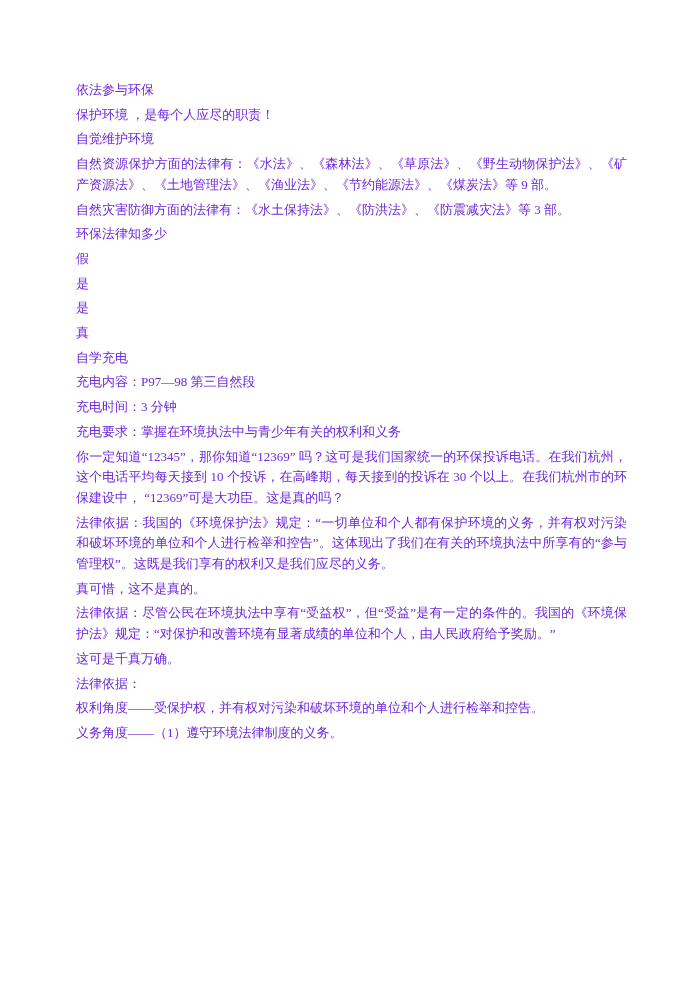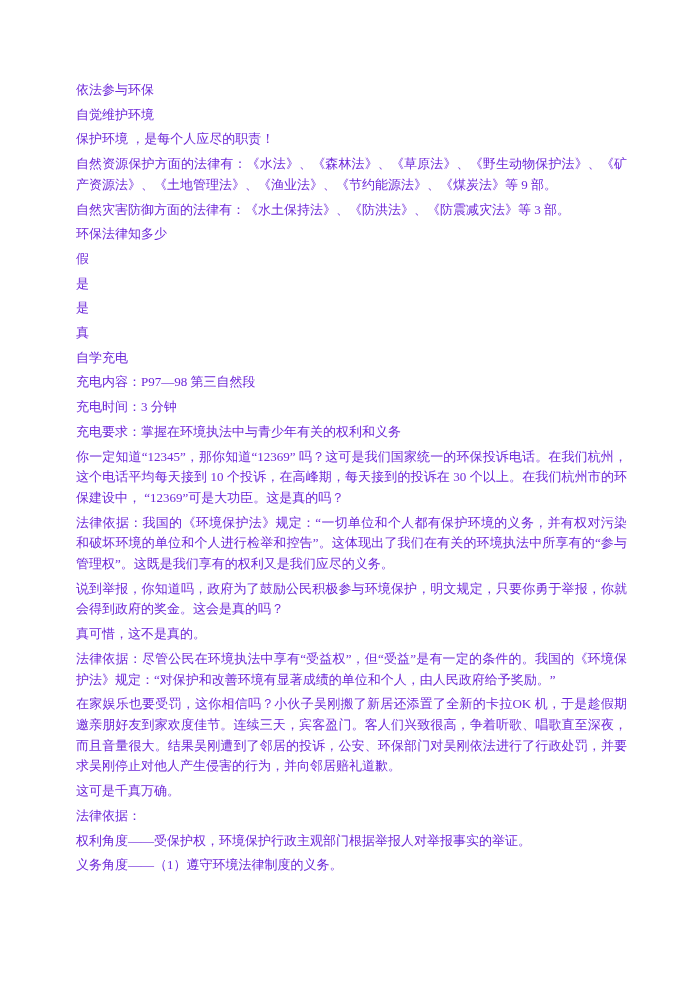--- a/index.html
+++ b/index.html
@@ -28,36 +28,34 @@
     color: #6d28d9;
     text-align: justify;
     word-break: break-all;
   }
 </style>
 </head>
 <body>
 
 <div class="page">
   <p>依法参与环保</p>
+  <p>保护环境 ，是每个人应尽的职责！</p>
   <p>自觉维护环境</p>
-  <p>保护环境 ，是每个人应尽的职责！</p>
   <p>自然资源保护方面的法律有：《水法》、《森林法》、《草原法》、《野生动物保护法》、《矿产资源法》、《土地管理法》、《渔业法》、《节约能源法》、《煤炭法》等 9 部。</p>
   <p>自然灾害防御方面的法律有：《水土保持法》、《防洪法》、《防震减灾法》等 3 部。</p>
   <p>环保法律知多少</p>
   <p>假</p>
   <p>是</p>
   <p>是</p>
   <p>真</p>
   <p>自学充电</p>
   <p>充电内容：P97—98 第三自然段</p>
   <p>充电时间：3 分钟</p>
   <p>充电要求：掌握在环境执法中与青少年有关的权利和义务</p>
   <p>你一定知道“12345”，那你知道“12369” 吗？这可是我们国家统一的环保投诉电话。在我们杭州，这个电话平均每天接到 10 个投诉，在高峰期，每天接到的投诉在 30 个以上。在我们杭州市的环保建设中， “12369”可是大功臣。这是真的吗？</p>
   <p>法律依据：我国的《环境保护法》规定：“一切单位和个人都有保护环境的义务，并有权对污染和破坏环境的单位和个人进行检举和控告”。这体现出了我们在有关的环境执法中所享有的“参与管理权”。这既是我们享有的权利又是我们应尽的义务。</p>
-  <p>说到举报，你知道吗，政府为了鼓励公民积极参与环境保护，明文规定，只要你勇于举报，你就会得到政府的奖金。这会是真的吗？</p>
   <p>真可惜，这不是真的。</p>
   <p>法律依据：尽管公民在环境执法中享有“受益权”，但“受益”是有一定的条件的。我国的《环境保护法》规定：“对保护和改善环境有显著成绩的单位和个人，由人民政府给予奖励。”</p>
-  <p>在家娱乐也要受罚，这你相信吗？小伙子吴刚搬了新居还添置了全新的卡拉OK 机，于是趁假期邀亲朋好友到家欢度佳节。连续三天，宾客盈门。客人们兴致很高，争着听歌、唱歌直至深夜，而且音量很大。结果吴刚遭到了邻居的投诉，公安、环保部门对吴刚依法进行了行政处罚，并要求吴刚停止对他人产生侵害的行为，并向邻居赔礼道歉。</p>
   <p>这可是千真万确。</p>
   <p>法律依据：</p>
-  <p>权利角度——受保护权，环境保护行政主观部门根据举报人对举报事实的举证。</p>
+  <p>权利角度——受保护权，并有权对污染和破坏环境的单位和个人进行检举和控告。</p>
   <p>义务角度——（1）遵守环境法律制度的义务。</p>
 </div>
 
 </body></html>

